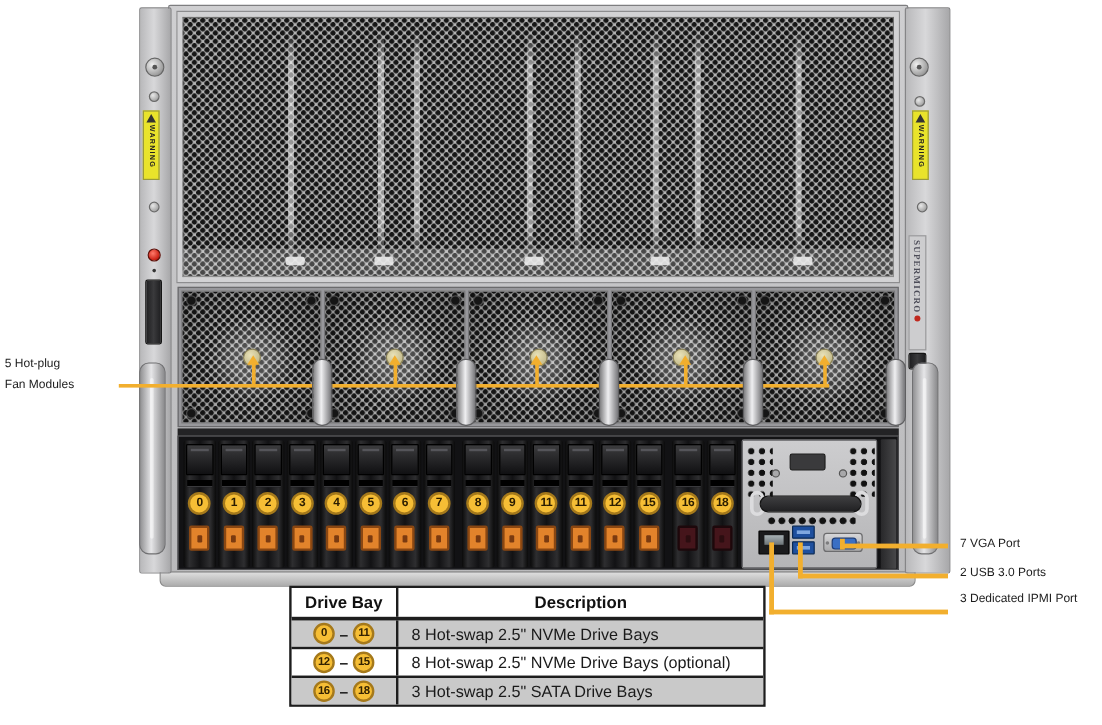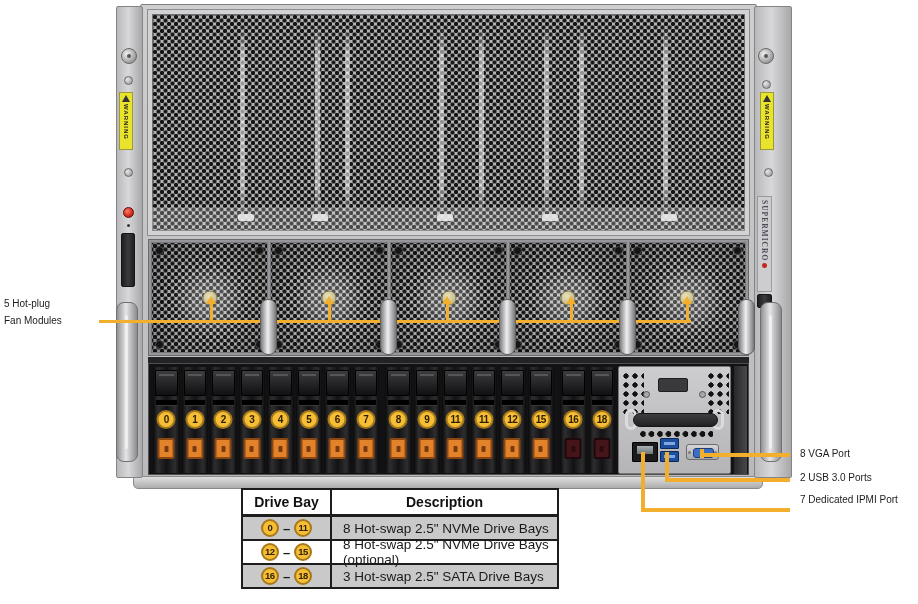--- a/index.html
+++ b/index.html
@@ -88,21 +88,21 @@
   .vga-inner{position:absolute;left:6px;top:3px;width:21px;height:10px;background:var(--vga-blue);border:1px solid #1c3c77;border-radius:3px;}
   .vga-pin{position:absolute;top:6px;width:3px;height:3px;border-radius:50%;background:#7c7c7e;}
 
   
   .ann-text{color:#1c1c1c;font-size:10px;line-height:17px;}
   .leader{background:var(--leader);}
   .tick{position:absolute;width:3px;height:17px;top:303px;background:var(--leader);}
   .tick-head{position:absolute;top:296px;width:0;height:0;border-left:5px solid transparent;border-right:5px solid transparent;border-bottom:8px solid var(--leader);}
 
   
-  .tbl{left:241px;top:488px;width:318px;background:#fff;border:2px solid #1d1d1d;}
+  .tbl{left:241px;top:488px;width:397px;background:#fff;border:2px solid #1d1d1d;}
   .trow{display:flex;height:24px;border-top:2px solid #1d1d1d;align-items:stretch;}
   .trow.hdr{height:25px;border-top:none;}
   .trow.hdr{border-bottom:1px solid #1d1d1d;}
   .cell-bay{width:89px;border-right:2px solid #1d1d1d;display:flex;align-items:center;justify-content:center;gap:3px;}
   .cell-desc{flex:1;display:flex;align-items:center;padding-left:11px;font-size:13.5px;color:#1a1a1a;}
   .hdr .cell-bay,.hdr .cell-desc{font-weight:bold;font-size:14px;color:#111;}
   .hdr .cell-desc{justify-content:center;padding-left:0;}
   .trow.gray{background:var(--row-gray);}
   .badge{display:inline-block;width:18px;height:18px;border-radius:50%;background:var(--badge-fill);border:2px solid var(--badge-border);color:#332200;font-weight:bold;font-size:9.5px;line-height:14px;text-align:center;letter-spacing:-0.5px;}
   .dash{font-weight:bold;font-size:13px;color:#1a1a1a;margin:0 1px;}
@@ -345,23 +345,23 @@
   <div class="tick-head" style="left:442px;"></div>
   <div class="tick-head" style="left:566px;"></div>
   <div class="tick-head" style="left:682px;"></div>
 
   <div class="abs leader" style="left:700px;top:449px;width:4px;height:9px;"></div>
   <div class="abs leader" style="left:700px;top:453px;width:90px;height:4px;"></div>
   <div class="abs leader" style="left:665px;top:452px;width:4px;height:30px;"></div>
   <div class="abs leader" style="left:665px;top:478px;width:125px;height:4px;"></div>
   <div class="abs leader" style="left:641px;top:452px;width:4px;height:60px;"></div>
   <div class="abs leader" style="left:641px;top:508px;width:149px;height:4px;"></div>
-  <div class="abs ann-text" style="left:800px;top:445px;">8 VGA Port</div>
+  <div class="abs ann-text" style="left:800px;top:445px;">7 VGA Port</div>
   <div class="abs ann-text" style="left:800px;top:469px;">2 USB 3.0 Ports</div>
-  <div class="abs ann-text" style="left:800px;top:491px;width:112px;">7 Dedicated IPMI Port</div>
+  <div class="abs ann-text" style="left:800px;top:491px;width:112px;">3 Dedicated IPMI Port</div>
 
   <div class="abs tbl">
     <div class="trow hdr">
       <div class="cell-bay">Drive Bay</div>
       <div class="cell-desc">Description</div>
     </div>
     <div class="trow gray">
       <div class="cell-bay">
         <span class="badge">0</span>
         <span class="dash">–</span>

